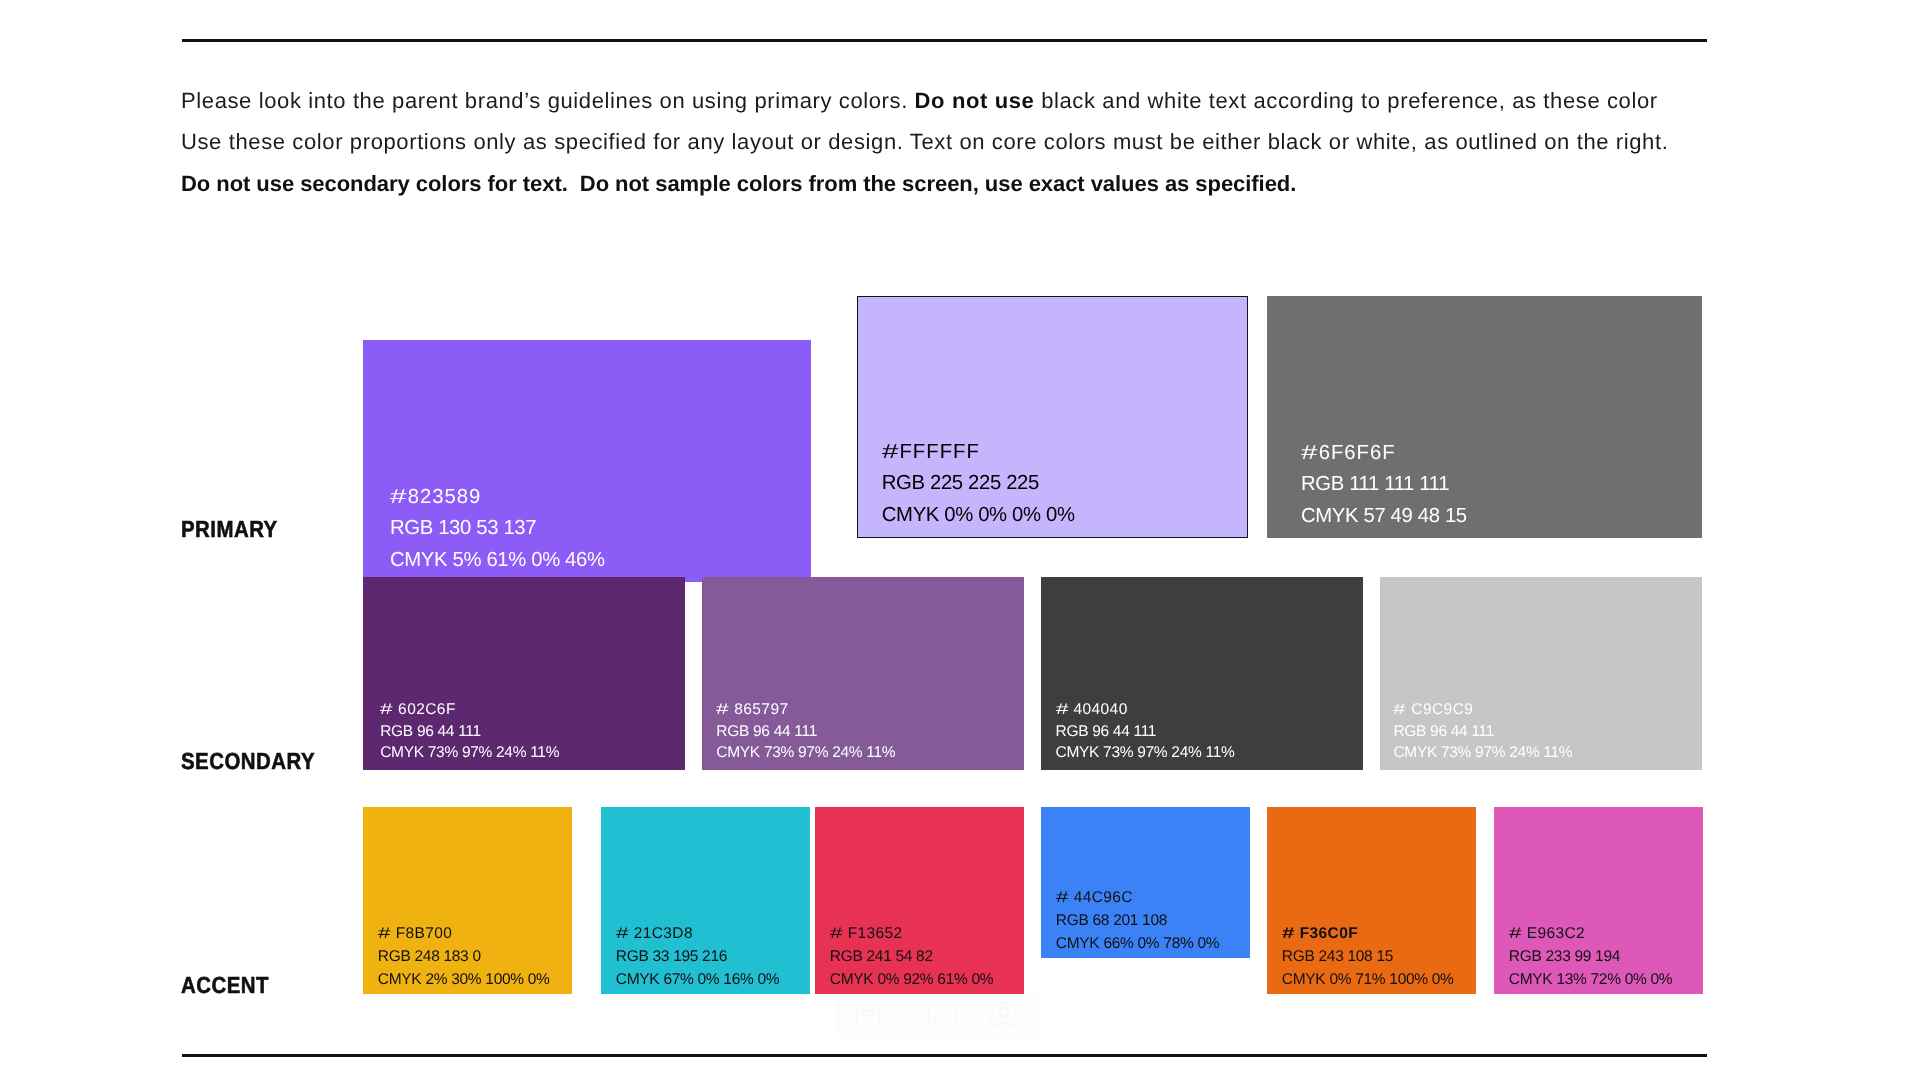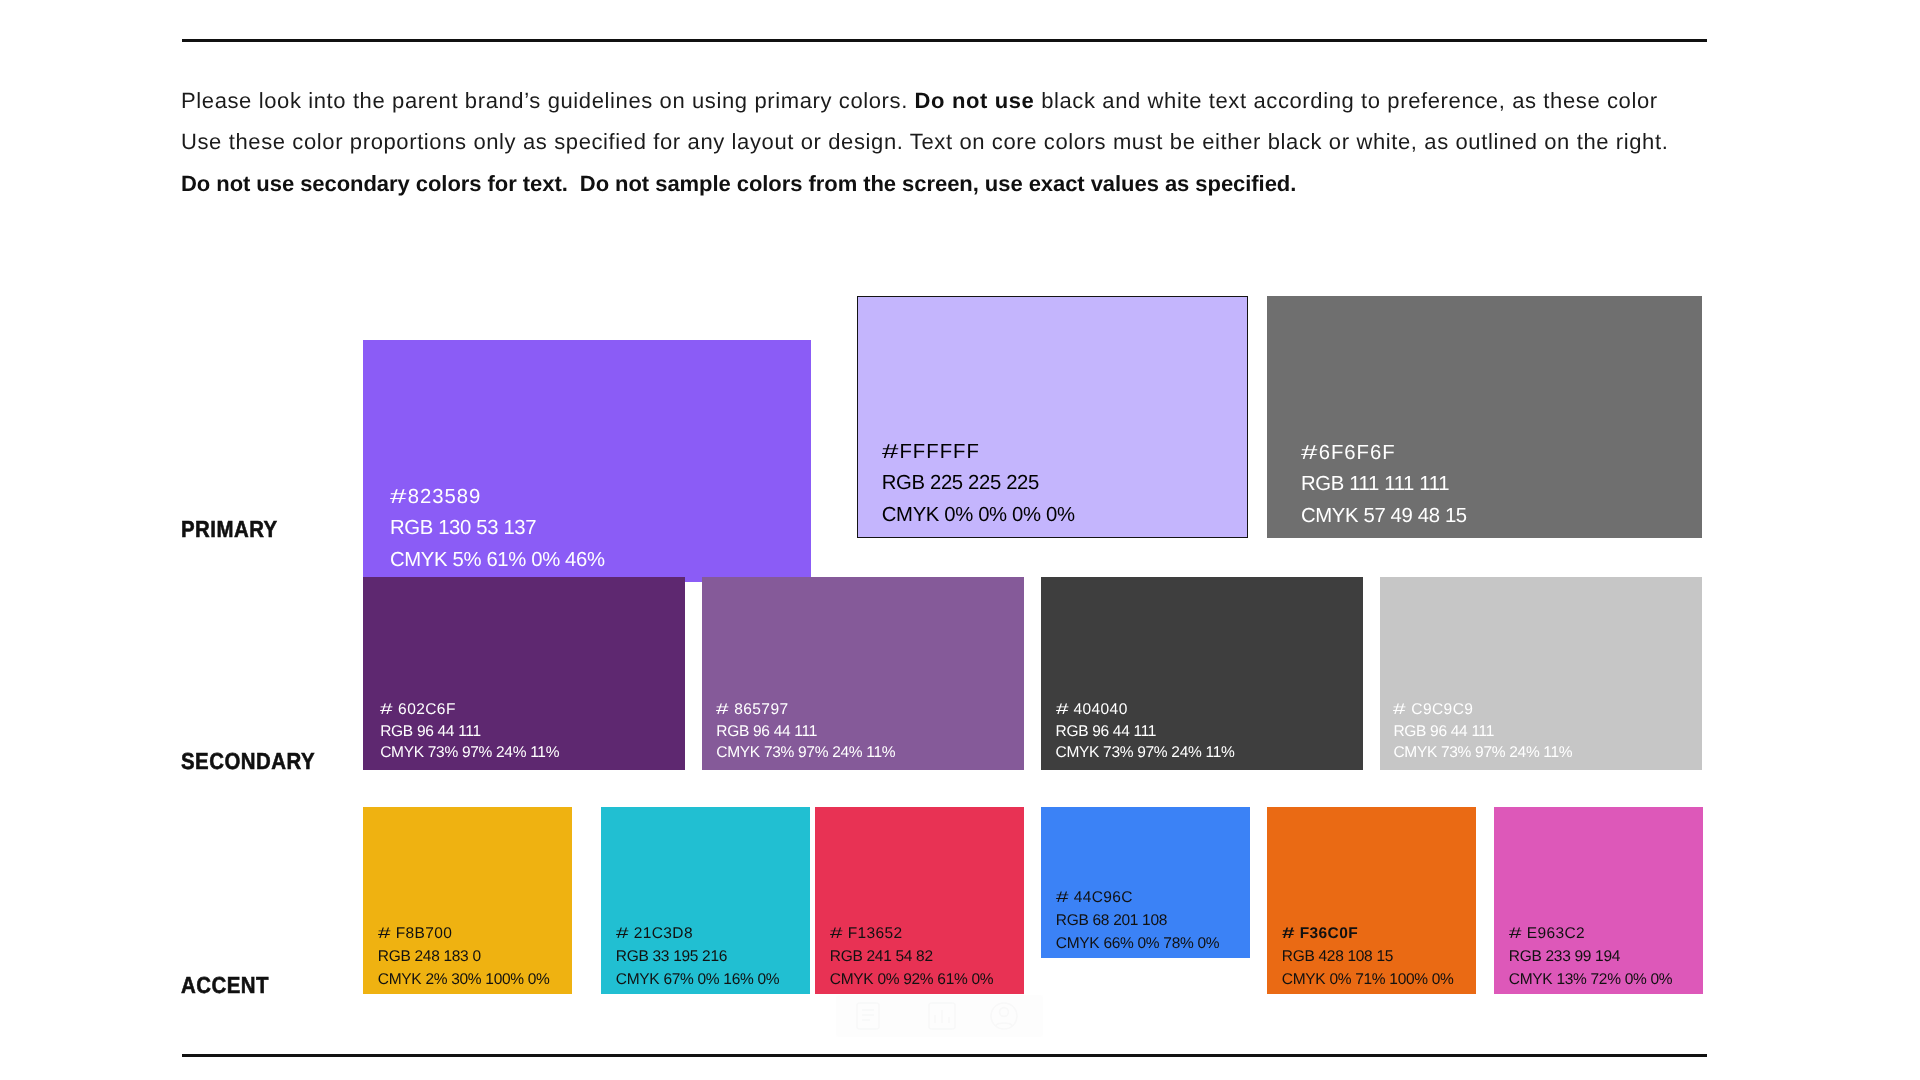--- a/index.html
+++ b/index.html
@@ -129,21 +129,21 @@
     <div class="sw" style="left: 1041px; top: 807px; width: 209px; height: 151px; background: #3b82f6;">
       <div class="swtext" style="color: rgb(17, 17, 17); font-size: 15.5px; line-height: 22.9px; letter-spacing: -0.3px; left: 14.8px; bottom: 2px;">
         <div class="ln hexline" style="letter-spacing: 0.4px;"><span class="hashglyph">#</span><span> 44C96C</span></div>
         <div class="ln">RGB 68 201 108</div>
         <div class="ln">CMYK 66% 0% 78% 0%</div>
       </div>
     </div>
     <div class="sw" style="left: 1267px; top: 807px; width: 209px; height: 187px; background: rgb(234, 106, 20);">
       <div class="swtext" style="color: rgb(17, 17, 17); font-size: 15.5px; line-height: 22.9px; letter-spacing: -0.3px; left: 14.8px; bottom: 2px;">
         <div class="ln hexline" style="letter-spacing: 0.4px; font-weight: bold;"><span class="hashglyph">#</span><span> F36C0F</span></div>
-        <div class="ln">RGB 428 108 15</div>
+        <div class="ln">RGB 243 108 15</div>
         <div class="ln">CMYK 0% 71% 100% 0%</div>
       </div>
     </div>
     <div class="sw" style="left: 1494px; top: 807px; width: 209px; height: 187px; background: rgb(221, 88, 185);">
       <div class="swtext" style="color: rgb(17, 17, 17); font-size: 15.5px; line-height: 22.9px; letter-spacing: -0.3px; left: 14.8px; bottom: 2px;">
         <div class="ln hexline" style="letter-spacing: 0.4px;"><span class="hashglyph">#</span><span> E963C2</span></div>
         <div class="ln">RGB 233 99 194</div>
         <div class="ln">CMYK 13% 72% 0% 0%</div>
       </div>
     </div>

